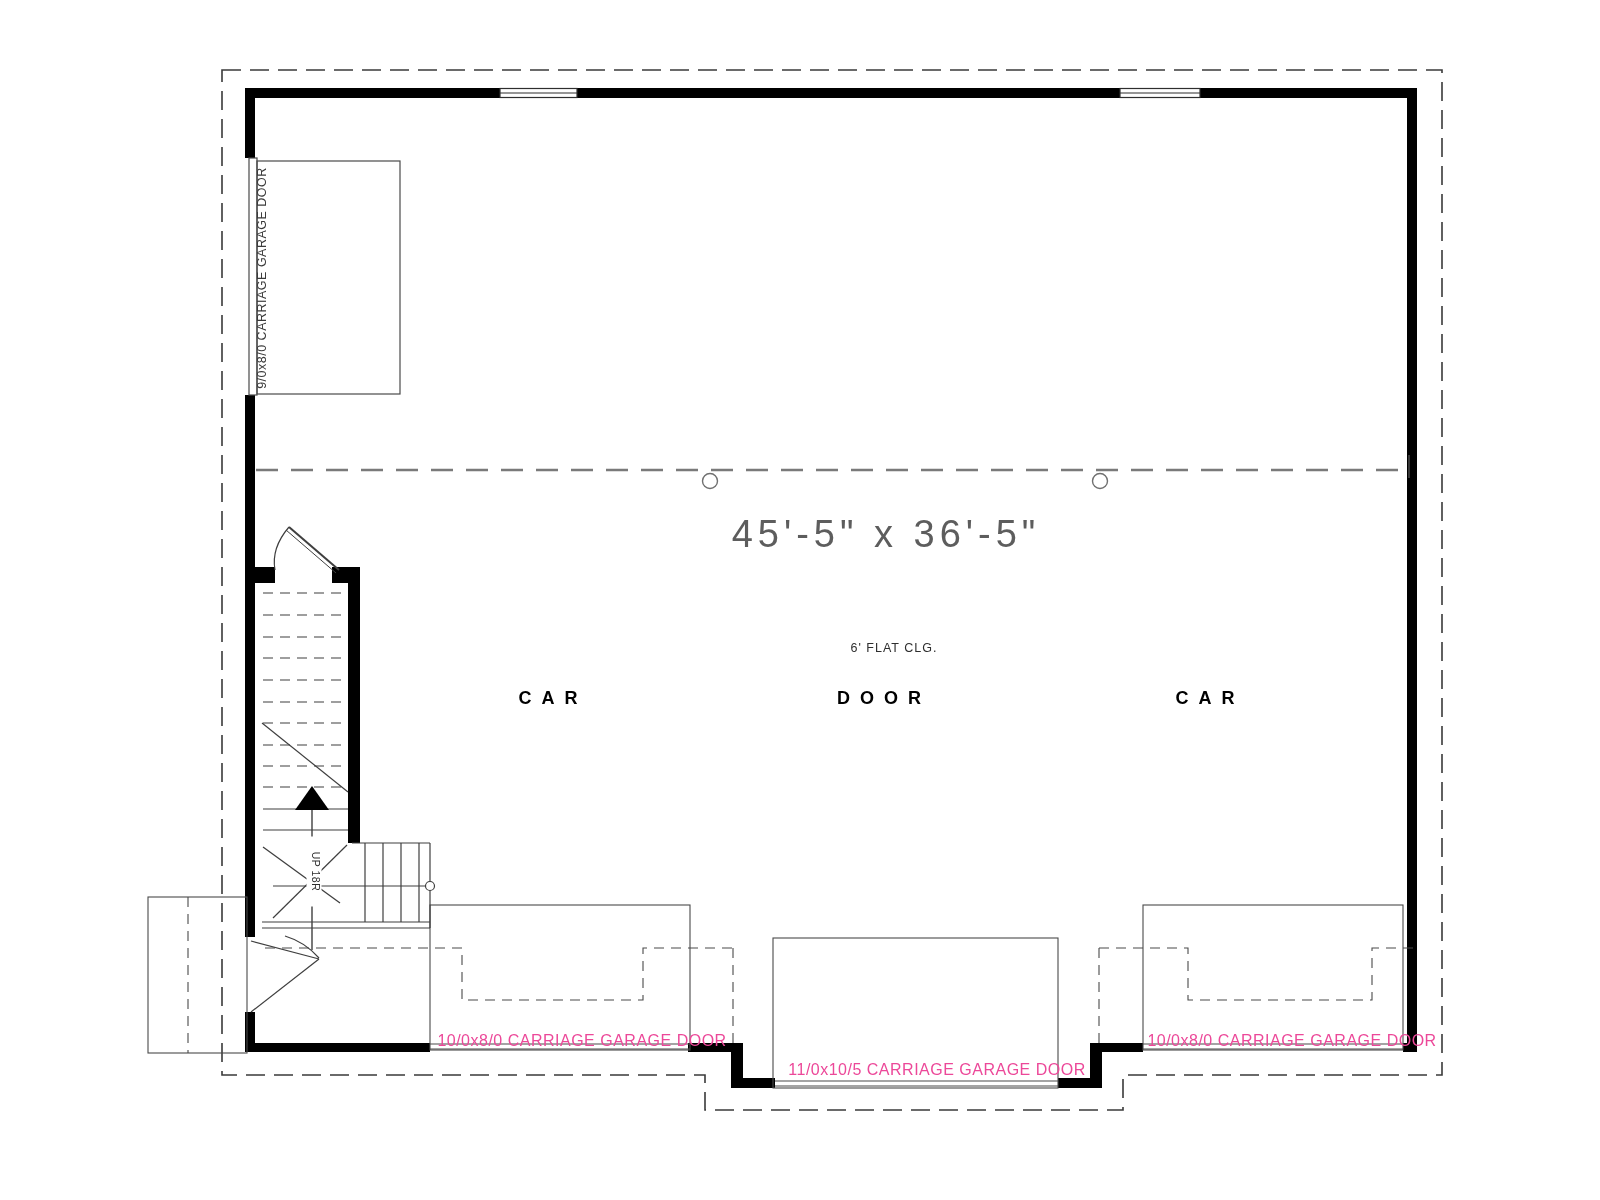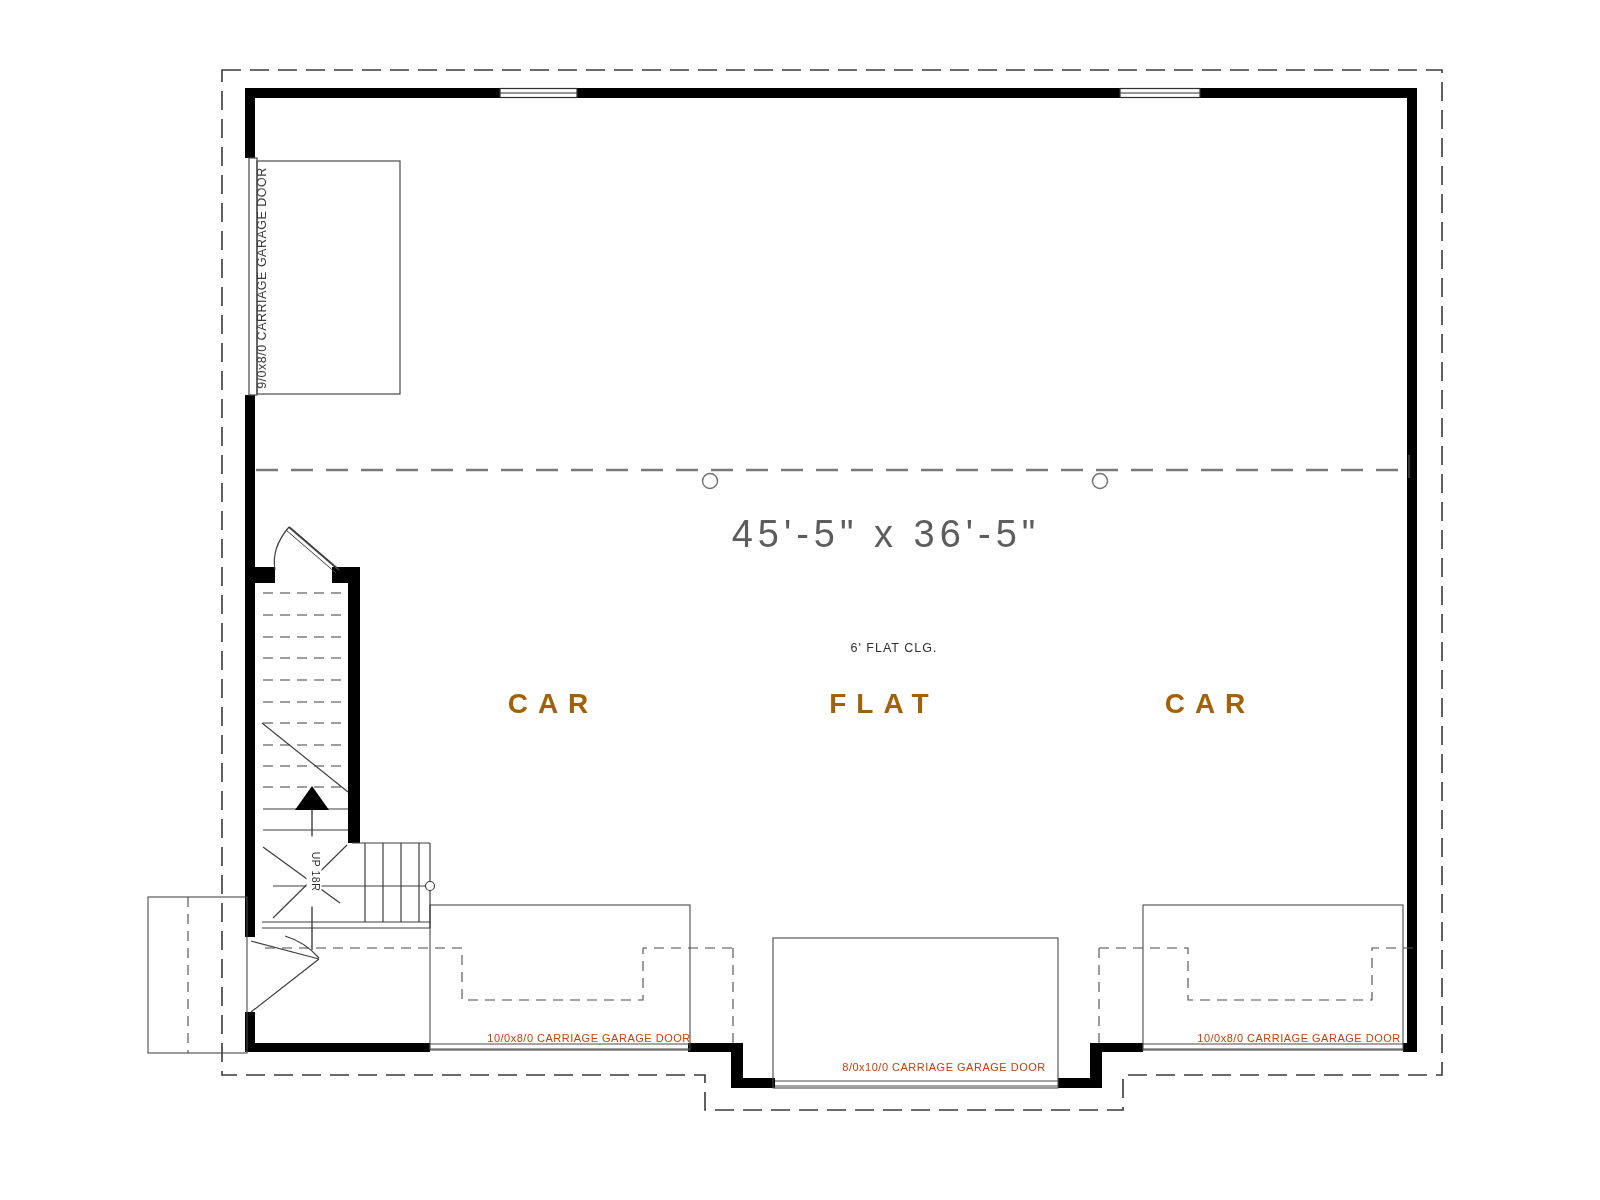--- a/index.html
+++ b/index.html
@@ -2,22 +2,22 @@
 <html><head>
 <meta charset="utf-8">
 <style>
   html,body{margin:0;padding:0;background:#ffffff;}
   body{width:1600px;height:1200px;position:relative;font-family:"Liberation Sans",sans-serif;overflow:hidden;}
   .plan{position:absolute;inset:0;}
   svg{position:absolute;left:0;top:0;}
   .lbl{position:absolute;color:#3f3f3f;white-space:nowrap;}
   .lbl-dim{font-size:38px;letter-spacing:5px;color:#5d5d5d;text-align:center;}
   .lbl-clg{font-size:12.5px;letter-spacing:1px;text-align:center;color:#2e2e2e;}
-  .lbl-bay{font-size:28px;font-weight:700;letter-spacing:10px;color:#a16207;text-align:center;}
-  .lbl-door{font-size:11px;letter-spacing:.5px;color:#c2410c;text-align:center;padding-left:7px;}
+  .lbl-bay{font-size:18px;font-weight:700;letter-spacing:10px;color:#000000;text-align:center;}
+  .lbl-door{font-size:16px;letter-spacing:.5px;color:#ec4899;text-align:center;}
   .lbl-door-vert{font-size:12.5px;letter-spacing:.5px;color:#3a3a3a;text-align:center;transform:rotate(-90deg);}
   .lbl-up{font-size:10.5px;letter-spacing:.5px;color:#2e2e2e;text-align:center;transform:rotate(90deg);background:#fff;}
 </style>
 </head>
 <body>
 
 <div class="plan">
 
   <svg width="1600" height="1200" viewBox="0 0 1600 1200">
 
@@ -144,27 +144,27 @@
     </g>
 
   </svg>
 
   <div class="lbl lbl-dim" style="left:686px;top:513px;width:400px;">45'-5" x 36'-5"</div>
 
   <div class="lbl lbl-clg" style="left:794px;top:641px;width:200px;">6' FLAT CLG.</div>
 
   <div class="lbl lbl-bay" style="left:478px;top:688px;width:150px;">CAR</div>
 
-  <div class="lbl lbl-bay" style="left:794px;top:688px;width:180px;">FLAT</div>
+  <div class="lbl lbl-bay" style="left:794px;top:688px;width:180px;">DOOR</div>
 
   <div class="lbl lbl-bay" style="left:1135px;top:688px;width:150px;">CAR</div>
 
   <div class="lbl lbl-door-vert" style="left:134px;top:269px;width:260px;height:18px;">9/0x8/0 CARRIAGE GARAGE DOOR</div>
 
   <div class="lbl lbl-door" style="left:432px;top:1032px;width:300px;">10/0x8/0 CARRIAGE GARAGE DOOR</div>
 
-  <div class="lbl lbl-door" style="left:777px;top:1061px;width:320px;">8/0x10/0 CARRIAGE GARAGE DOOR</div>
+  <div class="lbl lbl-door" style="left:777px;top:1061px;width:320px;">11/0x10/5 CARRIAGE GARAGE DOOR</div>
 
   <div class="lbl lbl-door" style="left:1142px;top:1032px;width:300px;">10/0x8/0 CARRIAGE GARAGE DOOR</div>
 
   <div class="lbl lbl-up" style="left:279px;top:864px;width:70px;height:15px;">UP 18R</div>
 
 </div>
 
 </body></html>

